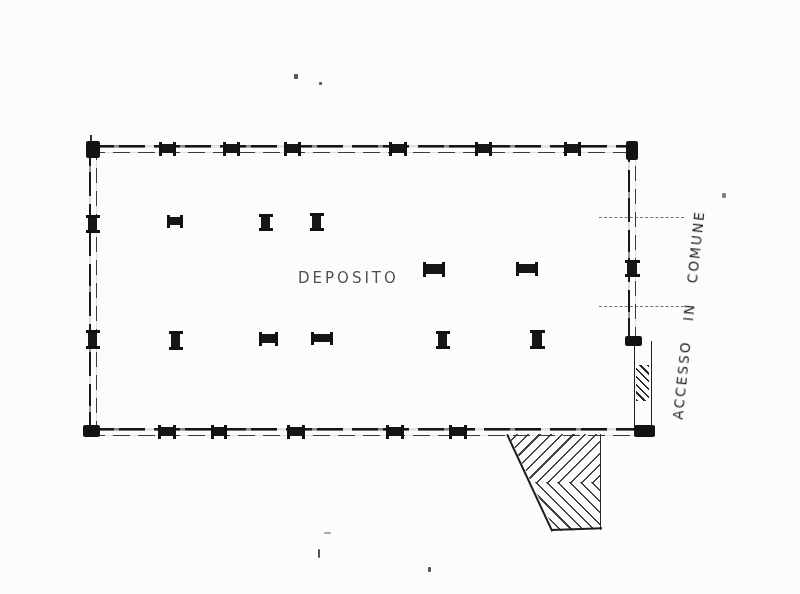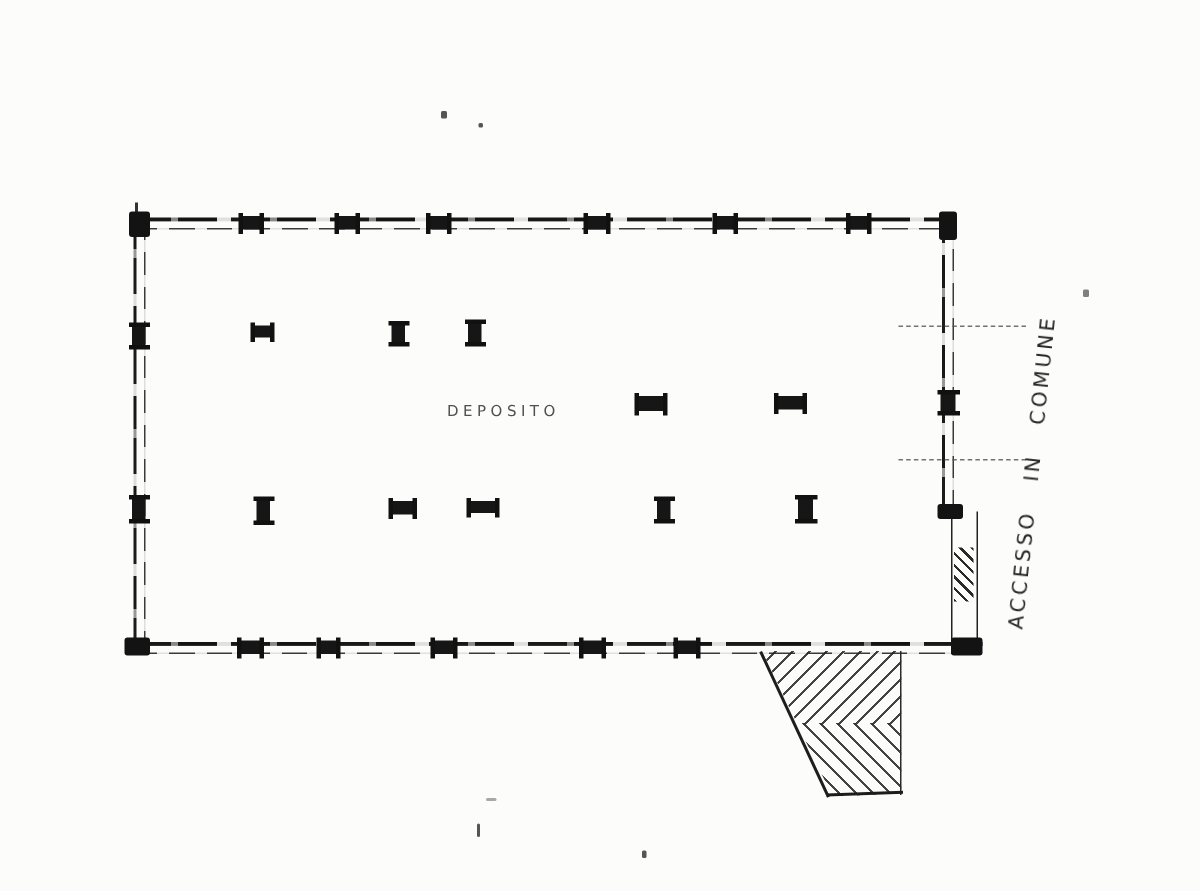--- a/index.html
+++ b/index.html
@@ -44,21 +44,21 @@
   .col-h::before,.col-h::after{
     content:"";position:absolute;top:-2.5px;bottom:-2.5px;width:3px;background:#111;
   }
   .col-h::before{left:-1px;} .col-h::after{right:-1px;}
 
   
   .dash-line{border-top:1.4px dashed #5a5a5a;height:0;opacity:.85;}
 
   
   .room-label{
-    color:#4f4f4f;font-size:10px;letter-spacing:3px;
+    color:#4f4f4f;font-size:15px;letter-spacing:3px;
     filter:blur(.45px);white-space:nowrap;text-align:center;
   }
   .side-note{
     color:#262626;font-size:13.5px;letter-spacing:2.2px;word-spacing:13px;
     white-space:nowrap;filter:blur(.3px);
     transform:rotate(-84deg);transform-origin:center center;
     text-align:center;
   }
 
   

